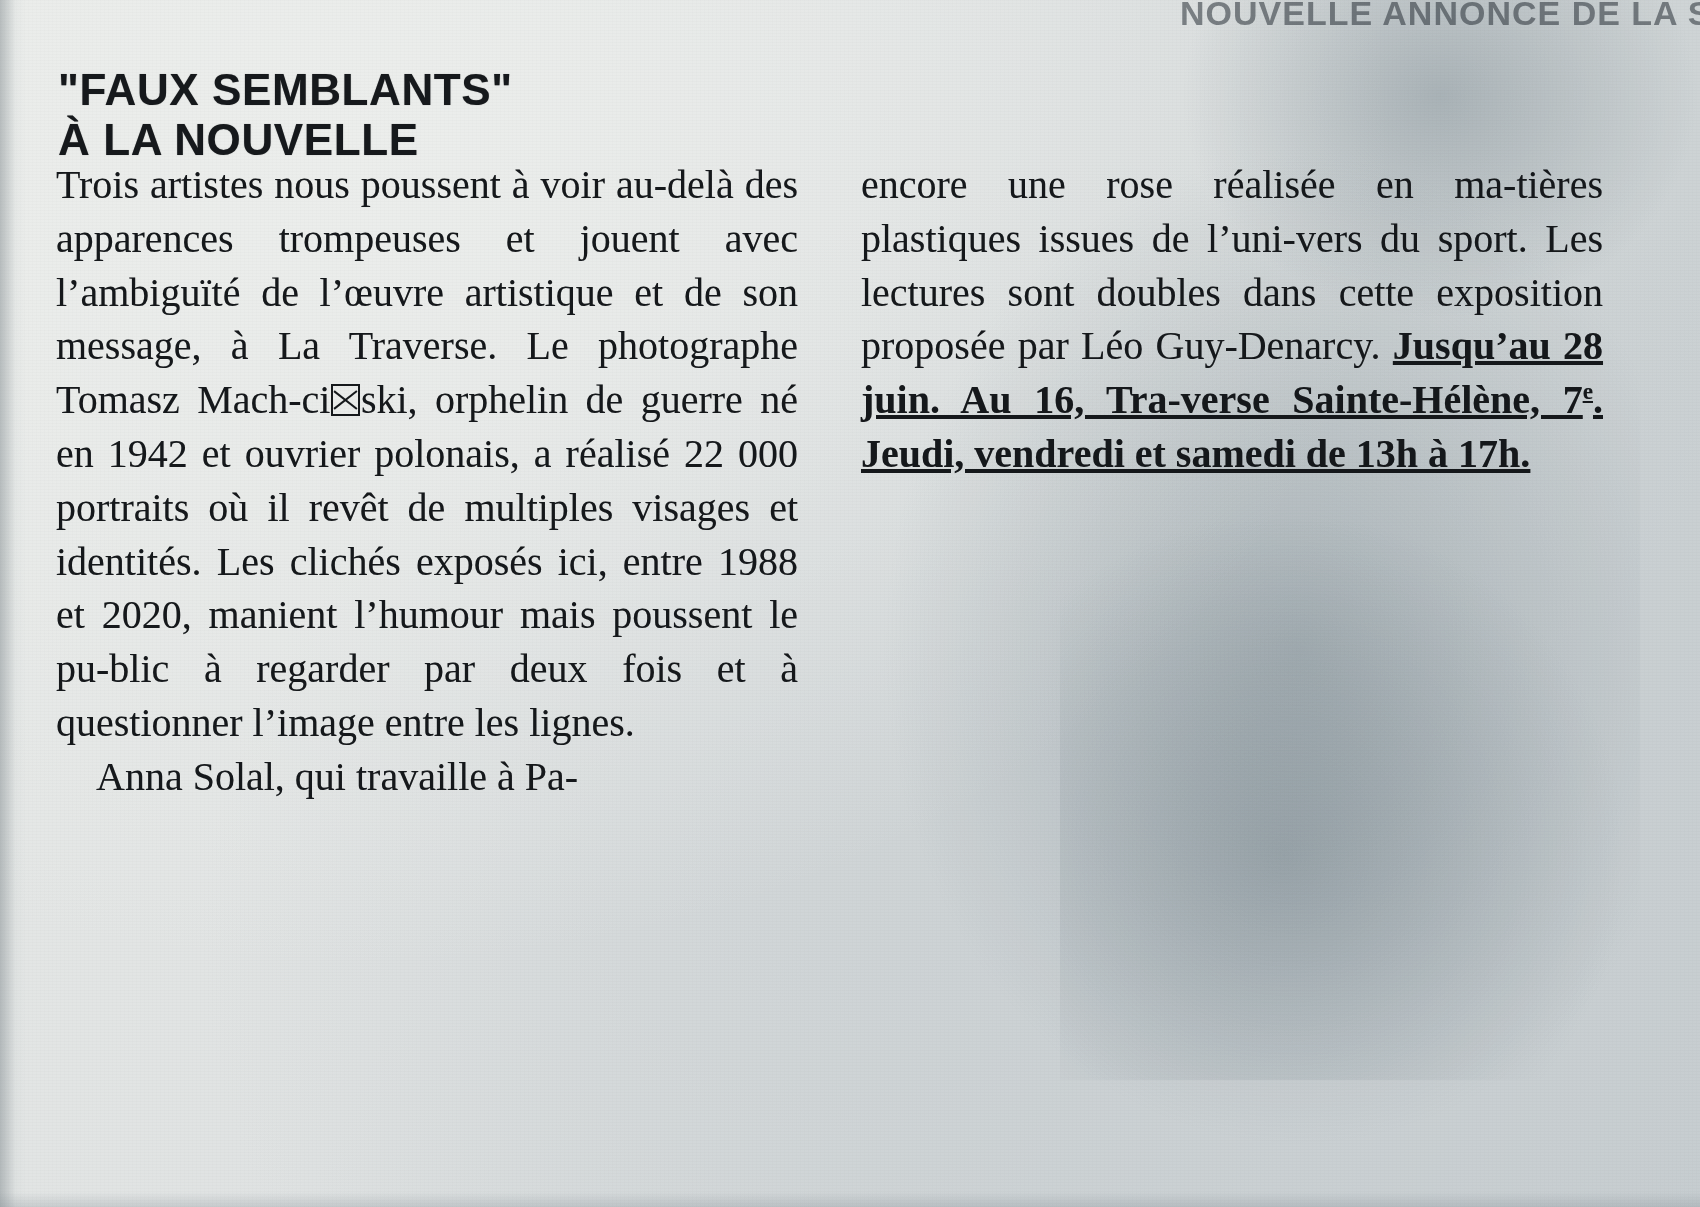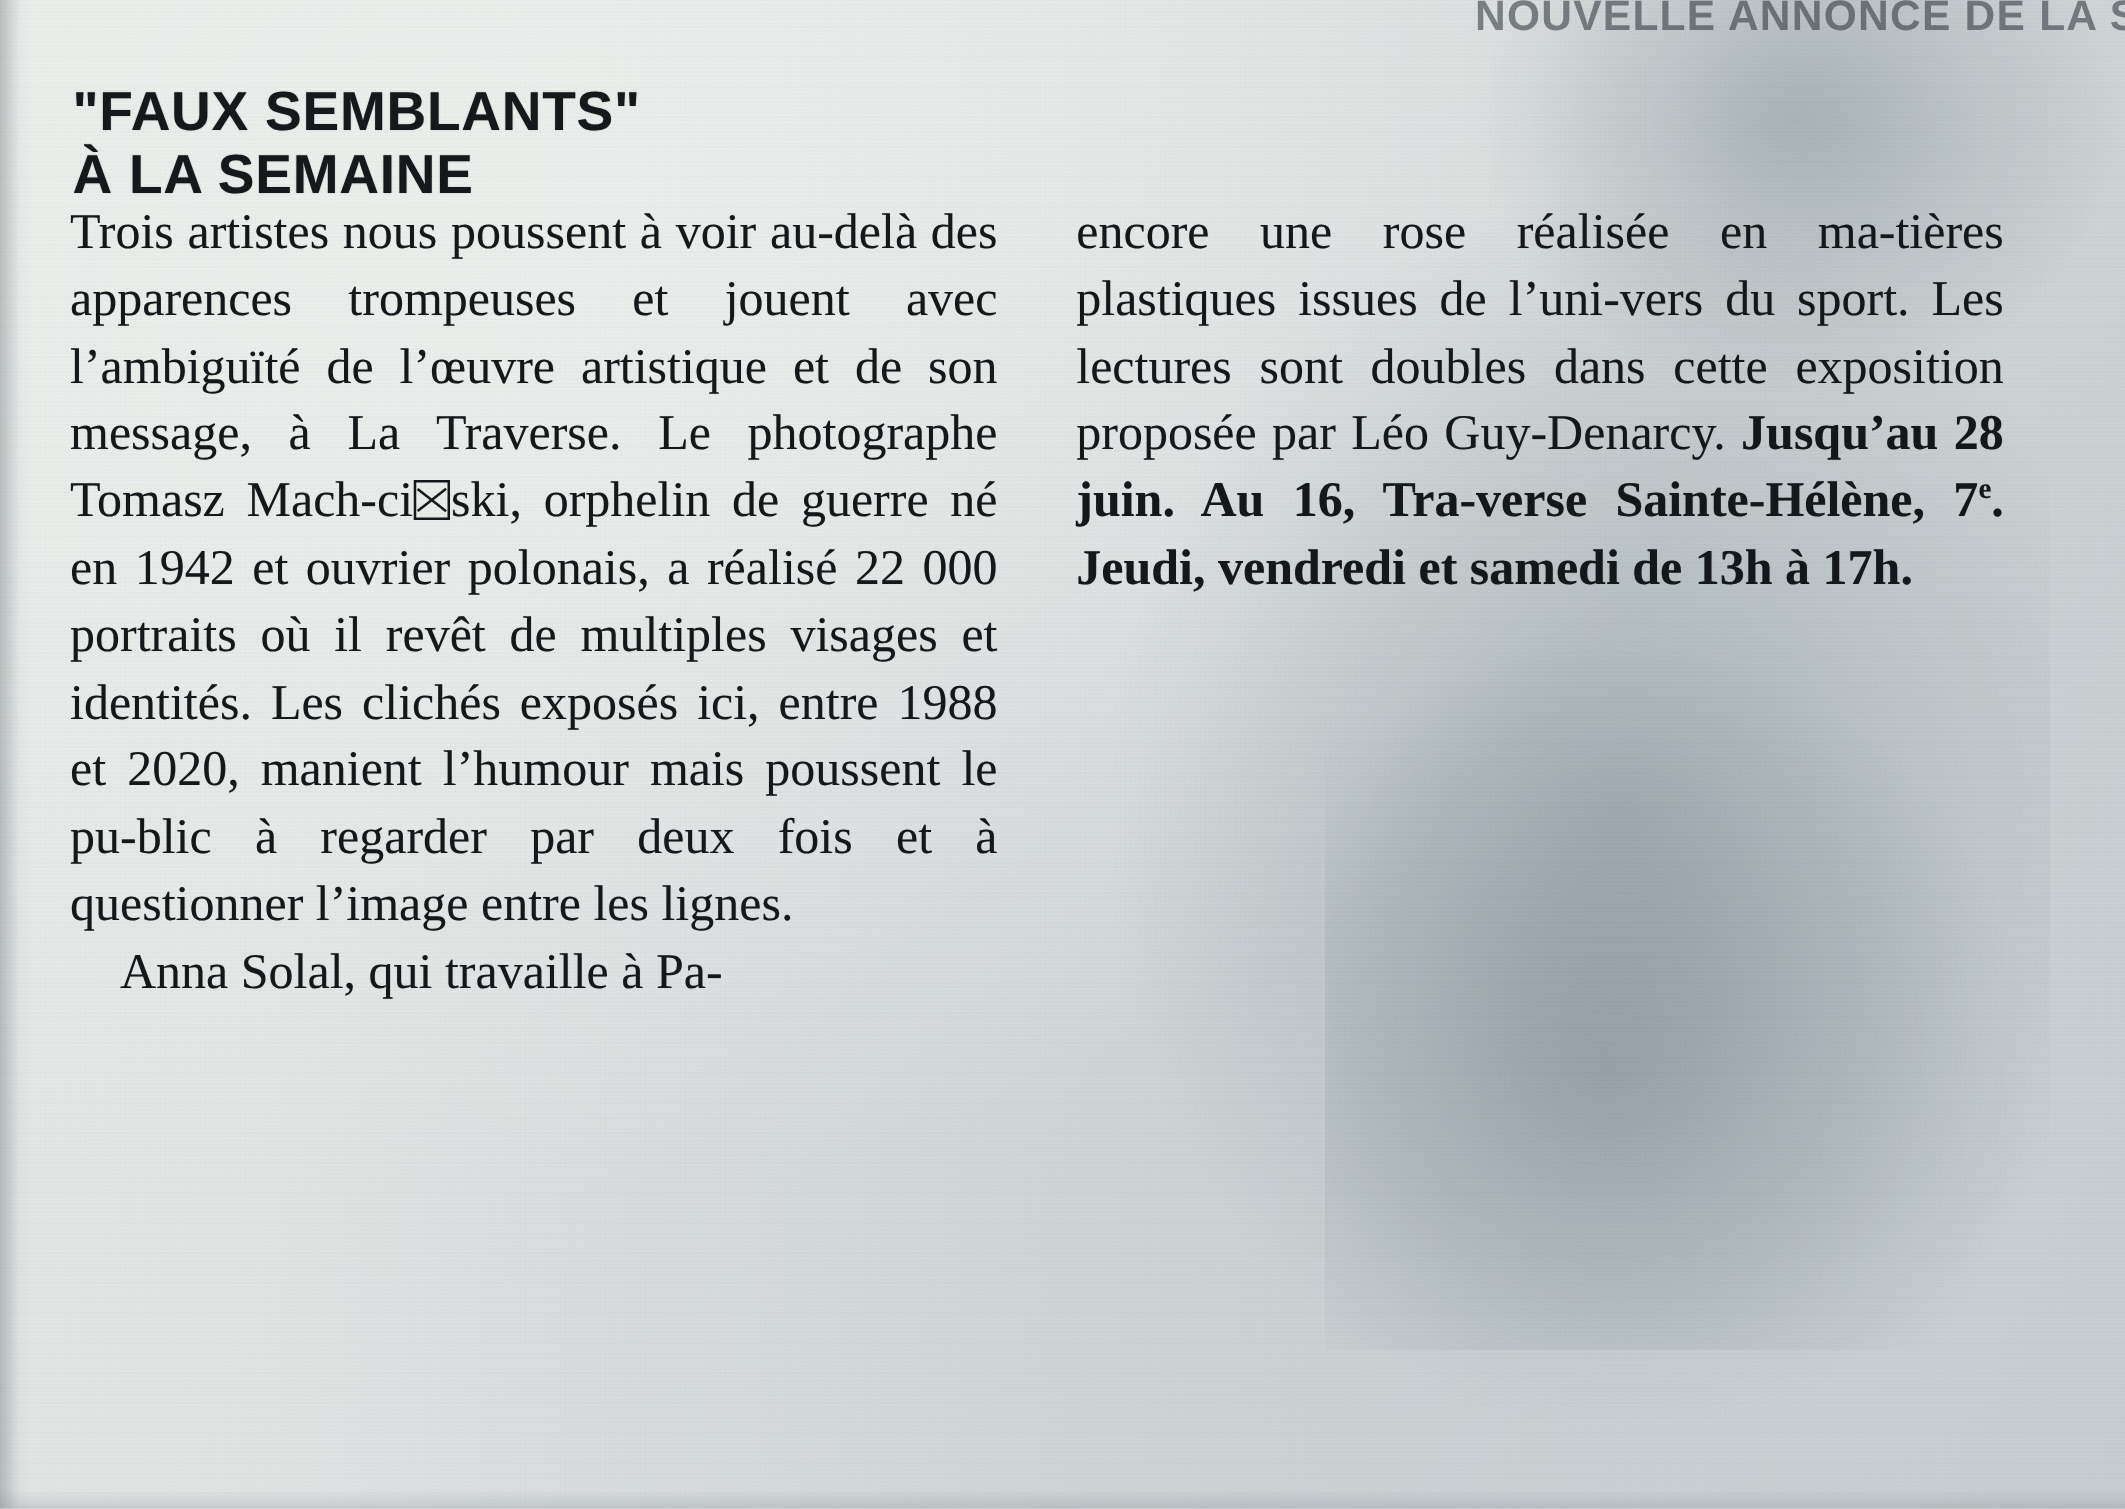--- a/index.html
+++ b/index.html
@@ -114,21 +114,21 @@
   .col-left  { left: 0; }
   .col-right { left: 805px; }
 
   .col p {
     margin: 0;
     text-indent: 0;
     text-shadow: 0 0 .6px rgba(0,0,0,.25);
   }
   .col p + p { margin-top: 0px; margin-left: 40px; }
 
-  .bold { font-weight: bold; }
+  .bold { font-weight: bold; text-decoration: underline; }
   sup.ord {
     font-size: .58em;
     vertical-align: super;
     line-height: 0;
   }
   .glyph-box {
     display: inline-block;
     width: .62em;
     height: .70em;
     border: 2px solid #15181b;
@@ -166,21 +166,21 @@
   <div class="grain"></div>
   <div class="blotch-a"></div>
   <div class="blotch-b"></div>
   <div class="blotch-c"></div>
   <div class="vfold"></div>
 
   <div class="bleed-top">NOUVELLE ANNONCE DE LA SEMAINE</div>
 
   <h1 class="headline">
     <span class="l1">"FAUX SEMBLANTS"</span>
-    <span class="l2">À LA SEMAINE</span>
+    <span class="l2">À LA NOUVELLE</span>
   </h1>
 
   <div class="columns">
 
     <div class="col col-left">
       <p><span>Trois artistes nous poussent à voir au-delà des apparences trompeuses et jouent avec l’ambiguïté de l’œuvre artistique et de son message, à La Traverse. Le photographe Tomasz Mach-</span><span>ci</span><span class="glyph-box"></span><span>ski, orphelin de guerre né en 1942 et ouvrier polonais, a réalisé 22 000 portraits où il revêt de multiples visages et identités. Les clichés exposés ici, entre 1988 et 2020, manient l’humour mais poussent le pu-blic à regarder par deux fois et à questionner l’image entre les lignes.</span></p>
       <p>Anna Solal, qui travaille à Pa-</p>
     </div>
 
     <div class="col col-right">

